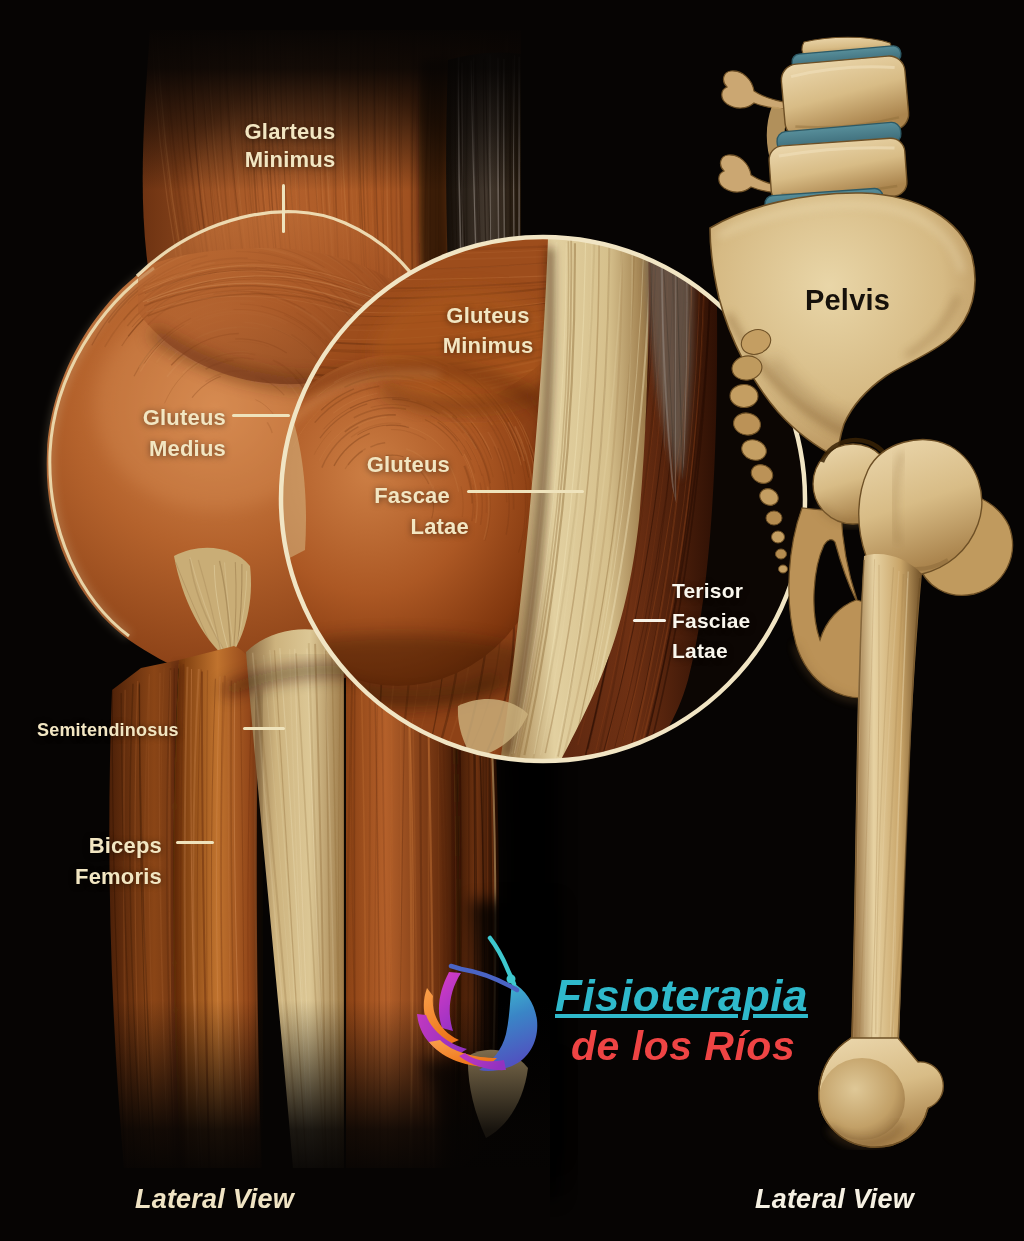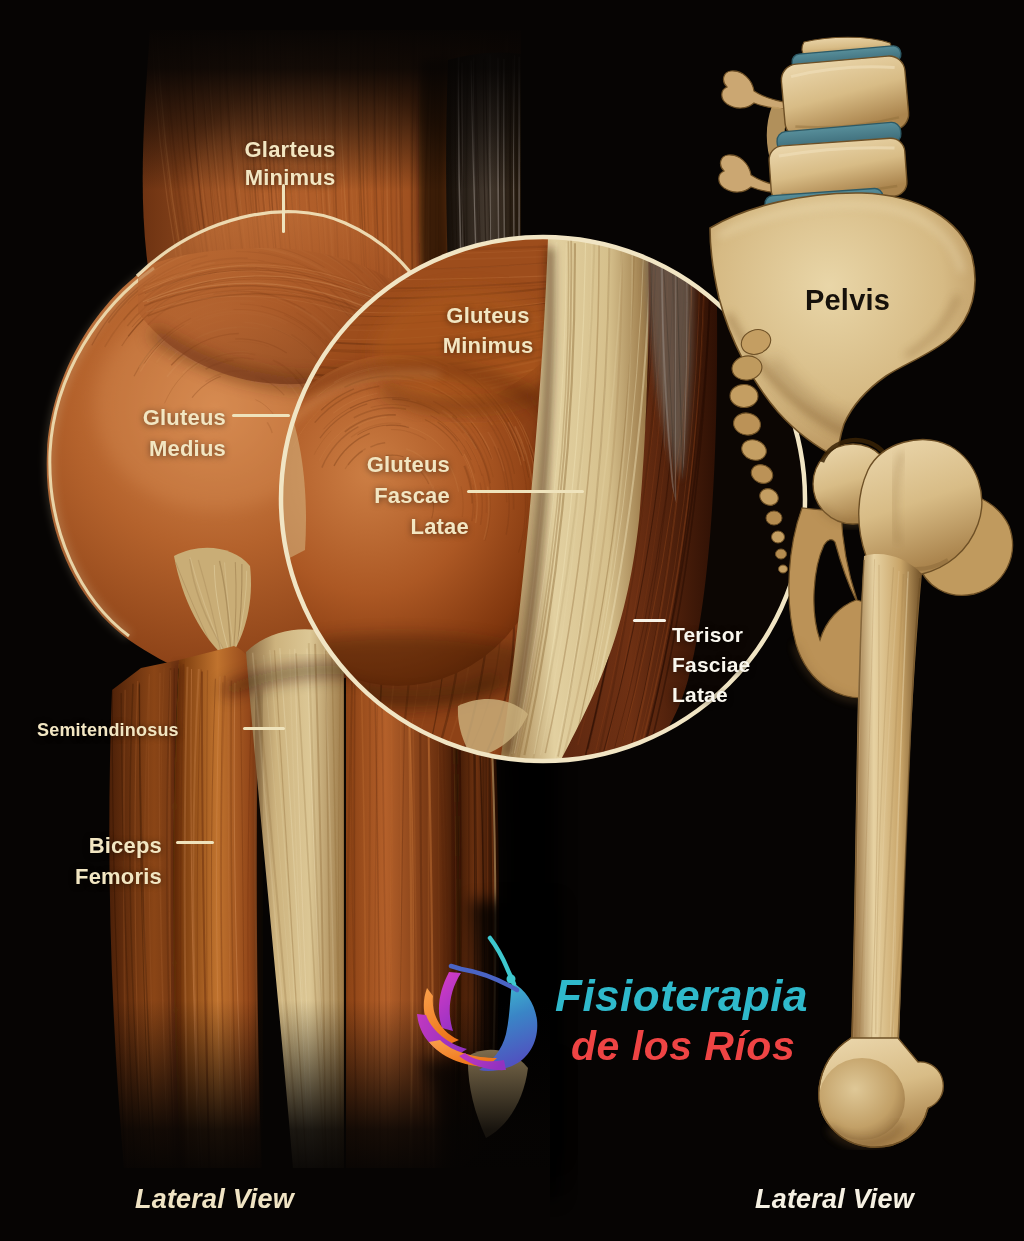--- a/index.html
+++ b/index.html
@@ -3,33 +3,33 @@
 <meta charset="utf-8">
 <style>
   html,body{margin:0;padding:0;background:#000;}
   .stage{position:relative;width:1024px;height:1241px;background:#060403;overflow:hidden;
          font-family:"Liberation Sans",sans-serif;}
   .stage svg{position:absolute;left:0;top:0;}
   .label{position:absolute;color:#f2e6c2;font-weight:700;letter-spacing:.2px;
          text-shadow:0 1px 6px rgba(0,0,0,.5);line-height:30px;font-size:22px;}
   .label .ln{display:block;}
   .leader{position:absolute;background:#efe3bc;border-radius:2px;}
-  .lbl-glarteus{left:237px;top:136px;width:106px;text-align:center;line-height:28px;}
+  .lbl-glarteus{left:237px;top:118px;width:106px;text-align:center;line-height:28px;}
   .ld-glarteus{left:282px;top:184px;width:3px;height:49px;}
   .lbl-medius{left:118px;top:402px;width:108px;text-align:right;line-height:31px;}
   .ld-medius{left:232px;top:414px;width:58px;height:3px;}
   .lbl-semitendinosus{left:37px;top:715px;font-size:18px;}
   .ld-semitendinosus{left:243px;top:727px;width:42px;height:3px;}
   .lbl-biceps{left:56px;top:830px;width:106px;text-align:right;line-height:31px;}
   .ld-biceps{left:176px;top:841px;width:38px;height:3px;}
   .lbl-inset-minimus{left:438px;top:301px;width:100px;text-align:center;line-height:30px;}
   .lbl-inset-fascae{left:352px;top:449px;width:98px;text-align:right;line-height:31px;}
   .lbl-inset-fascae .ln3{margin-right:-19px;}
   .ld-inset-fascae{left:467px;top:490px;width:117px;height:3px;}
-  .lbl-terisor{left:672px;top:576px;color:#faf7ee;line-height:30px;font-size:21px;margin-top:44px;}
+  .lbl-terisor{left:672px;top:576px;color:#faf7ee;line-height:30px;font-size:21px;}
   .ld-terisor{left:633px;top:619px;width:33px;height:3px;background:#f7f3e8;}
   .lbl-pelvis{left:805px;top:285px;color:#16110b;font-size:29px;letter-spacing:.2px;
               text-shadow:none;font-weight:700;}
   .caption{position:absolute;top:1184px;font-size:27px;font-weight:700;letter-spacing:.2px;font-style:italic;}
   .cap-left{left:135px;color:#f0e4c4;}
   .cap-right{left:755px;color:#f6f1e3;}
   .logo-text{position:absolute;font-weight:700;font-style:italic;letter-spacing:.5px;}
   .logo-line1{left:555px;top:971px;font-size:44px;}
   .logo-line2{left:571px;top:1023px;font-size:41px;}
 </style>
@@ -1287,20 +1287,20 @@
     <span>Pelvis</span>
   </div>
 
   <div class="caption cap-left">
     <span>Lateral View</span>
   </div>
   <div class="caption cap-right">
     <span>Lateral View</span>
   </div>
 
-  <div class="logo-text logo-line1" style="color: rgb(47, 185, 203);">
+  <div class="logo-text logo-line1" style="color: rgb(47, 185, 203); text-decoration: underline;">
     <span>Fisioterapia</span>
   </div>
   <div class="logo-text logo-line2" style="color: #ef4444;">
     <span>de los Ríos</span>
   </div>
 
 </div>
 
 </body></html>

